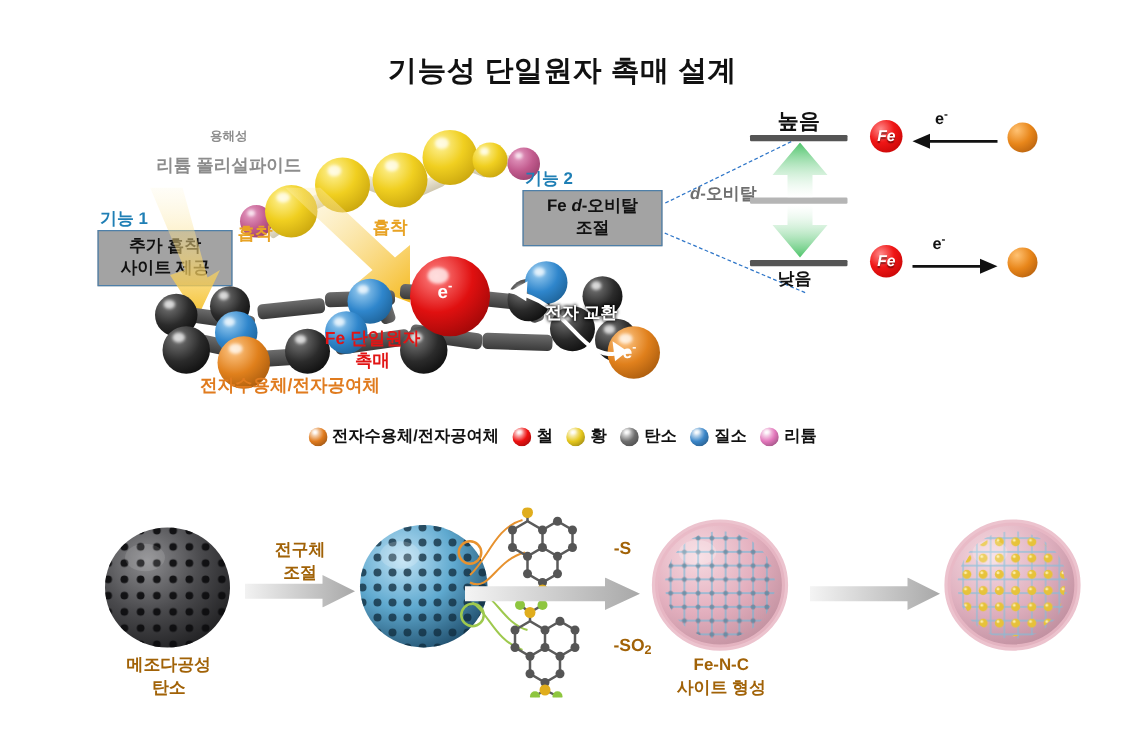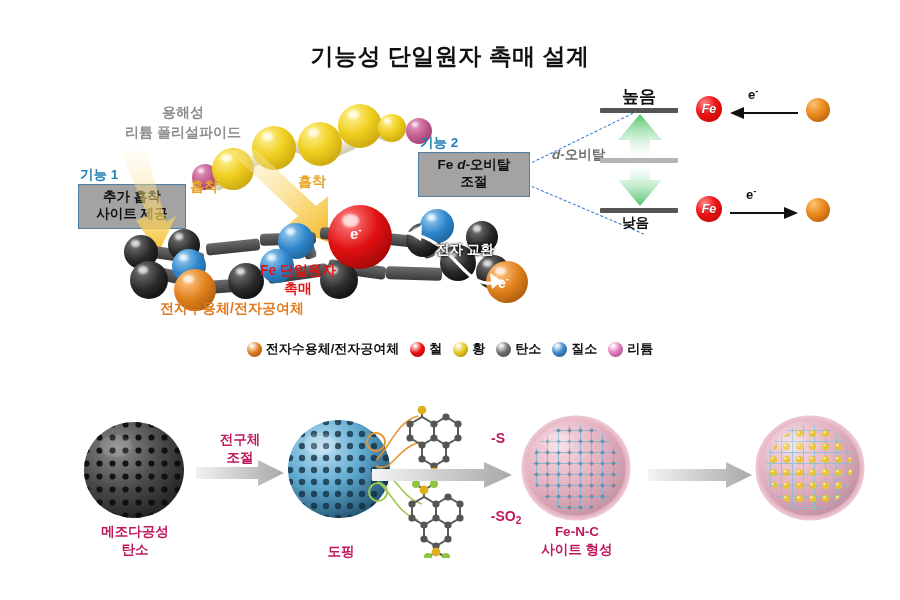--- a/index.html
+++ b/index.html
@@ -59,34 +59,34 @@
   }
   .or-ball{
     position:absolute;width:24px;height:24px;border-radius:50%;
     background:radial-gradient(circle at 32% 26%,#ffc273 0%,#e8861a 46%,#a4530a 100%);
   }
   .eminus{position:absolute;font-size:13px;font-weight:bold;color:#111;}
   .dash{position:absolute;border-top:1.8px dashed #2f76c8;transform-origin:0 0;}
 
   
   .sphere-wrap{position:absolute;}
-  .proc-lbl{position:absolute;text-align:center;font-size:13.5px;font-weight:bold;color:#be185d;line-height:1.24;white-space:nowrap;}
+  .proc-lbl{position:absolute;text-align:center;font-size:13.5px;font-weight:bold;color:#a16207;line-height:1.24;white-space:nowrap;}
   .grey-arrow{position:absolute;}
   .hexmol{position:absolute;}
   .sub{font-size:.72em;vertical-align:-0.25em;}
   .ital{font-style:italic;}
 </style>
 </head>
 <body>
 
 <div id="stage">
 
   <div class="abs lbl nosel" id="title">기능성 단일원자 촉매 설계</div>
 
-  <div class="abs lbl nosel" style="left:88px;top:104px;width:190px;font-size:14px;color:#8d8d8d;">용해성</div>
+  <div class="abs lbl nosel" style="left:88px;top:104px;width:190px;font-size:10px;color:#8d8d8d;">용해성</div>
   <div class="abs lbl nosel" style="left:78px;top:124px;width:210px;font-size:14px;color:#8d8d8d;">리튬 폴리설파이드</div>
 
   <div class="abs" id="chain" style="left:190px;top:96px;width:250px;height:104px;">
 
     <div class="bond" style="left:22px;top:76px;width:34px;height:11px;transform:rotate(-34deg);"></div>
     <div class="bond" style="left:56px;top:56px;width:32px;height:11px;transform:rotate(-24deg);"></div>
     <div class="bond" style="left:96px;top:48px;width:34px;height:11px;transform:rotate(22deg);"></div>
     <div class="bond" style="left:134px;top:48px;width:32px;height:11px;transform:rotate(-24deg);"></div>
     <div class="bond" style="left:170px;top:30px;width:32px;height:11px;transform:rotate(22deg);"></div>
     <div class="bond" style="left:198px;top:27px;width:26px;height:9px;transform:rotate(12deg);"></div>
@@ -323,21 +323,20 @@
           <circle cx="6" cy="6" r="3.2" fill="#0f2b3d" opacity="0.85"></circle>
         </pattern>
       </defs>
       <ellipse cx="55" cy="53" rx="51" ry="49" fill="url(#gblue)"></ellipse>
       <ellipse cx="55" cy="53" rx="51" ry="49" fill="url(#pores2)" opacity="0.9"></ellipse>
       <ellipse cx="36" cy="28" rx="16" ry="11" fill="#ffffff" opacity="0.18"></ellipse>
       <circle cx="92" cy="26" r="9" fill="none" stroke="#e7922f" stroke-width="2"></circle>
       <circle cx="94" cy="76" r="9" fill="none" stroke="#9ec94e" stroke-width="2"></circle>
     </svg>
   </div>
-  <div class="proc-lbl nosel" style="left:268px;top:544px;width:146px;">도핑</div>
 
   <svg class="abs" width="120" height="130" style="left:366px;top:408px;">
     <path d="M 10 52 C 24 40 30 14 52 8" stroke="#e7922f" stroke-width="1.6" fill="none"></path>
     <path d="M 10 58 C 26 66 30 40 54 34" stroke="#e7922f" stroke-width="1.6" fill="none"></path>
     <path d="M 12 74 C 26 84 30 104 52 112" stroke="#9ec94e" stroke-width="1.6" fill="none"></path>
     <path d="M 12 68 C 28 60 34 90 56 96" stroke="#9ec94e" stroke-width="1.6" fill="none"></path>
   </svg>
 
   <div class="hexmol" style="left:396px;top:406px;">
     <svg width="78" height="72" viewBox="0 0 78 72">

